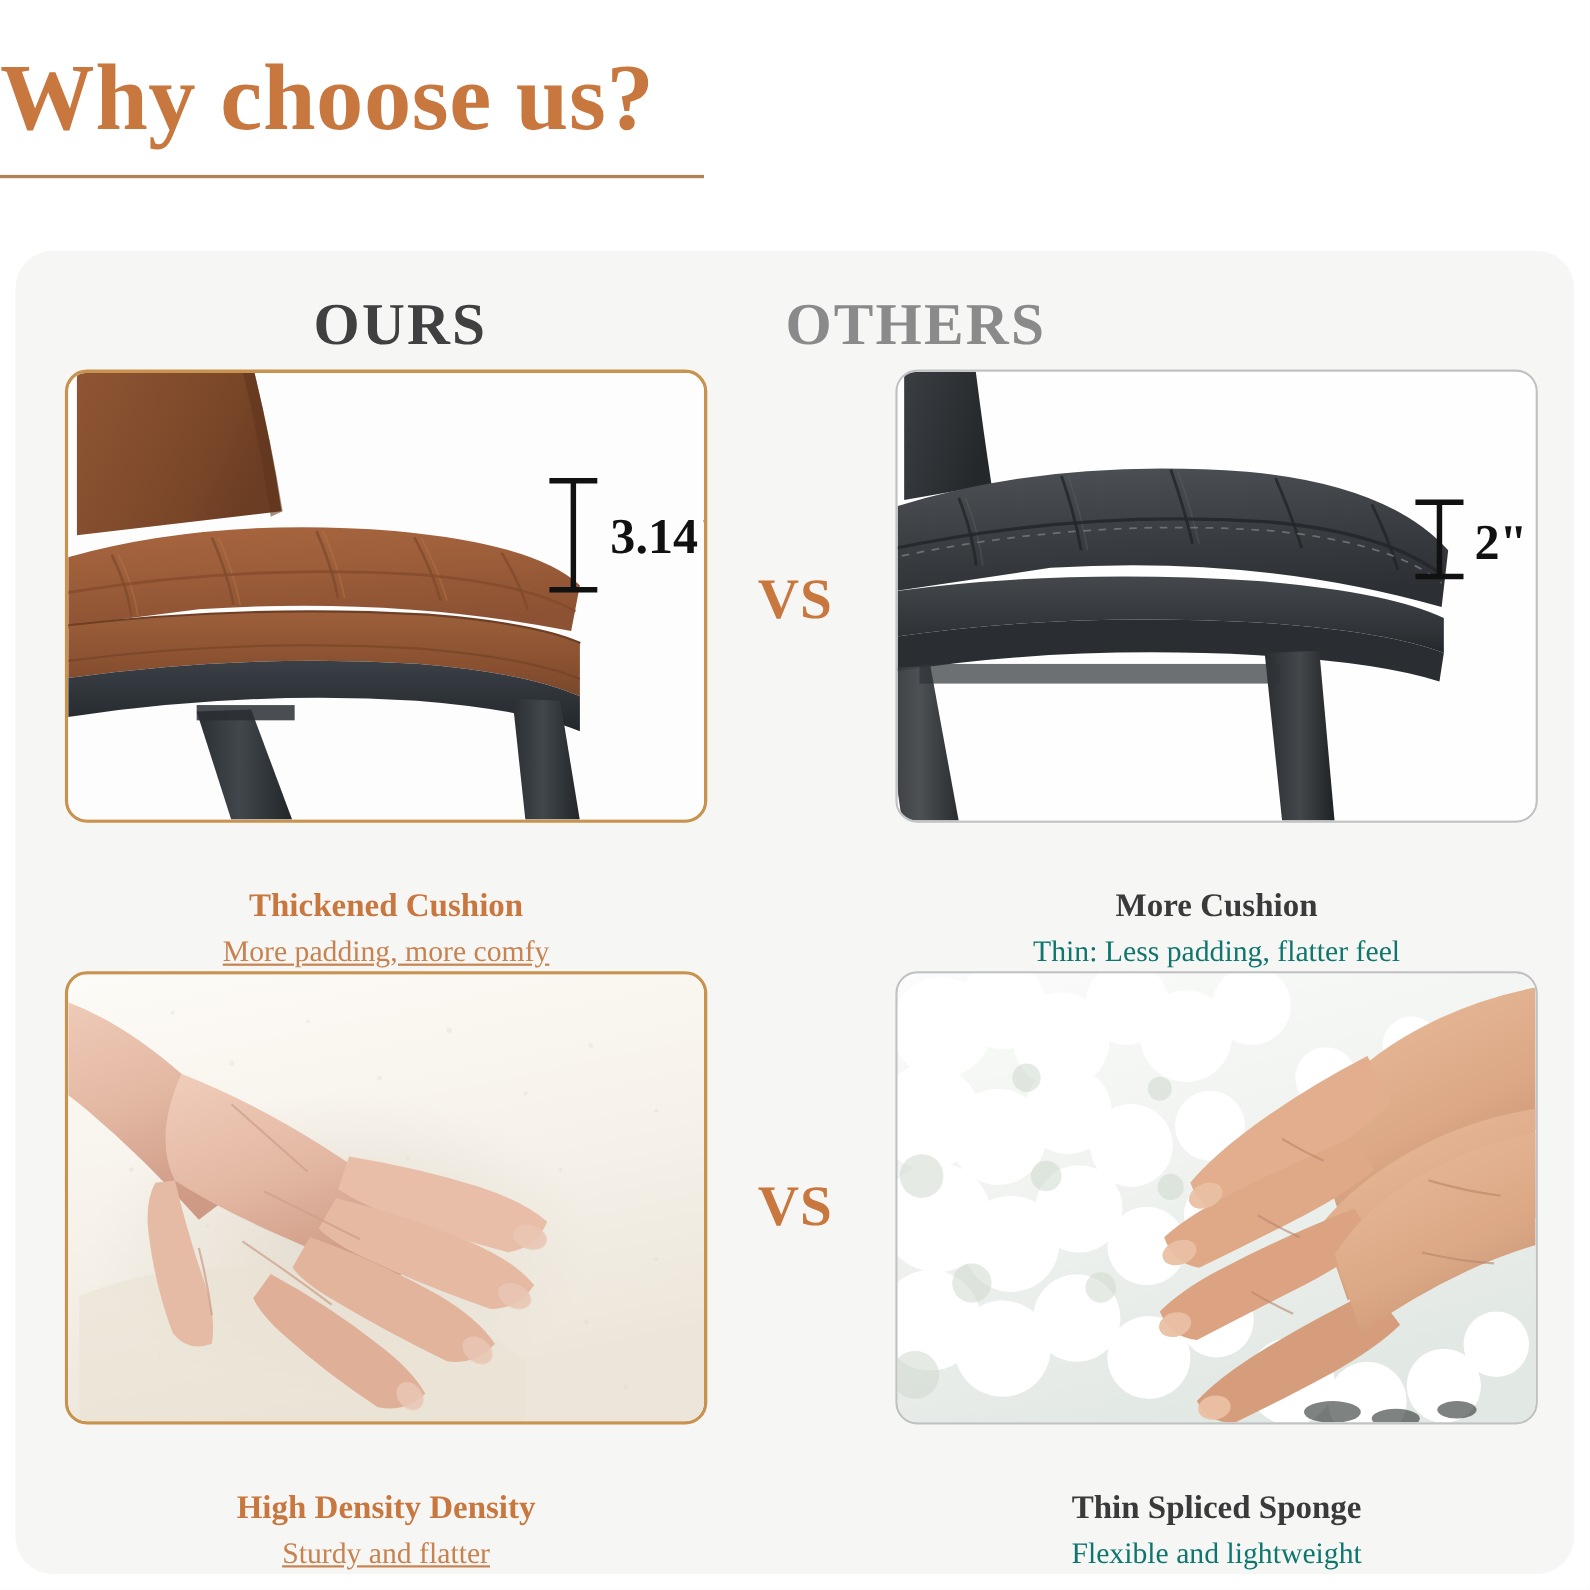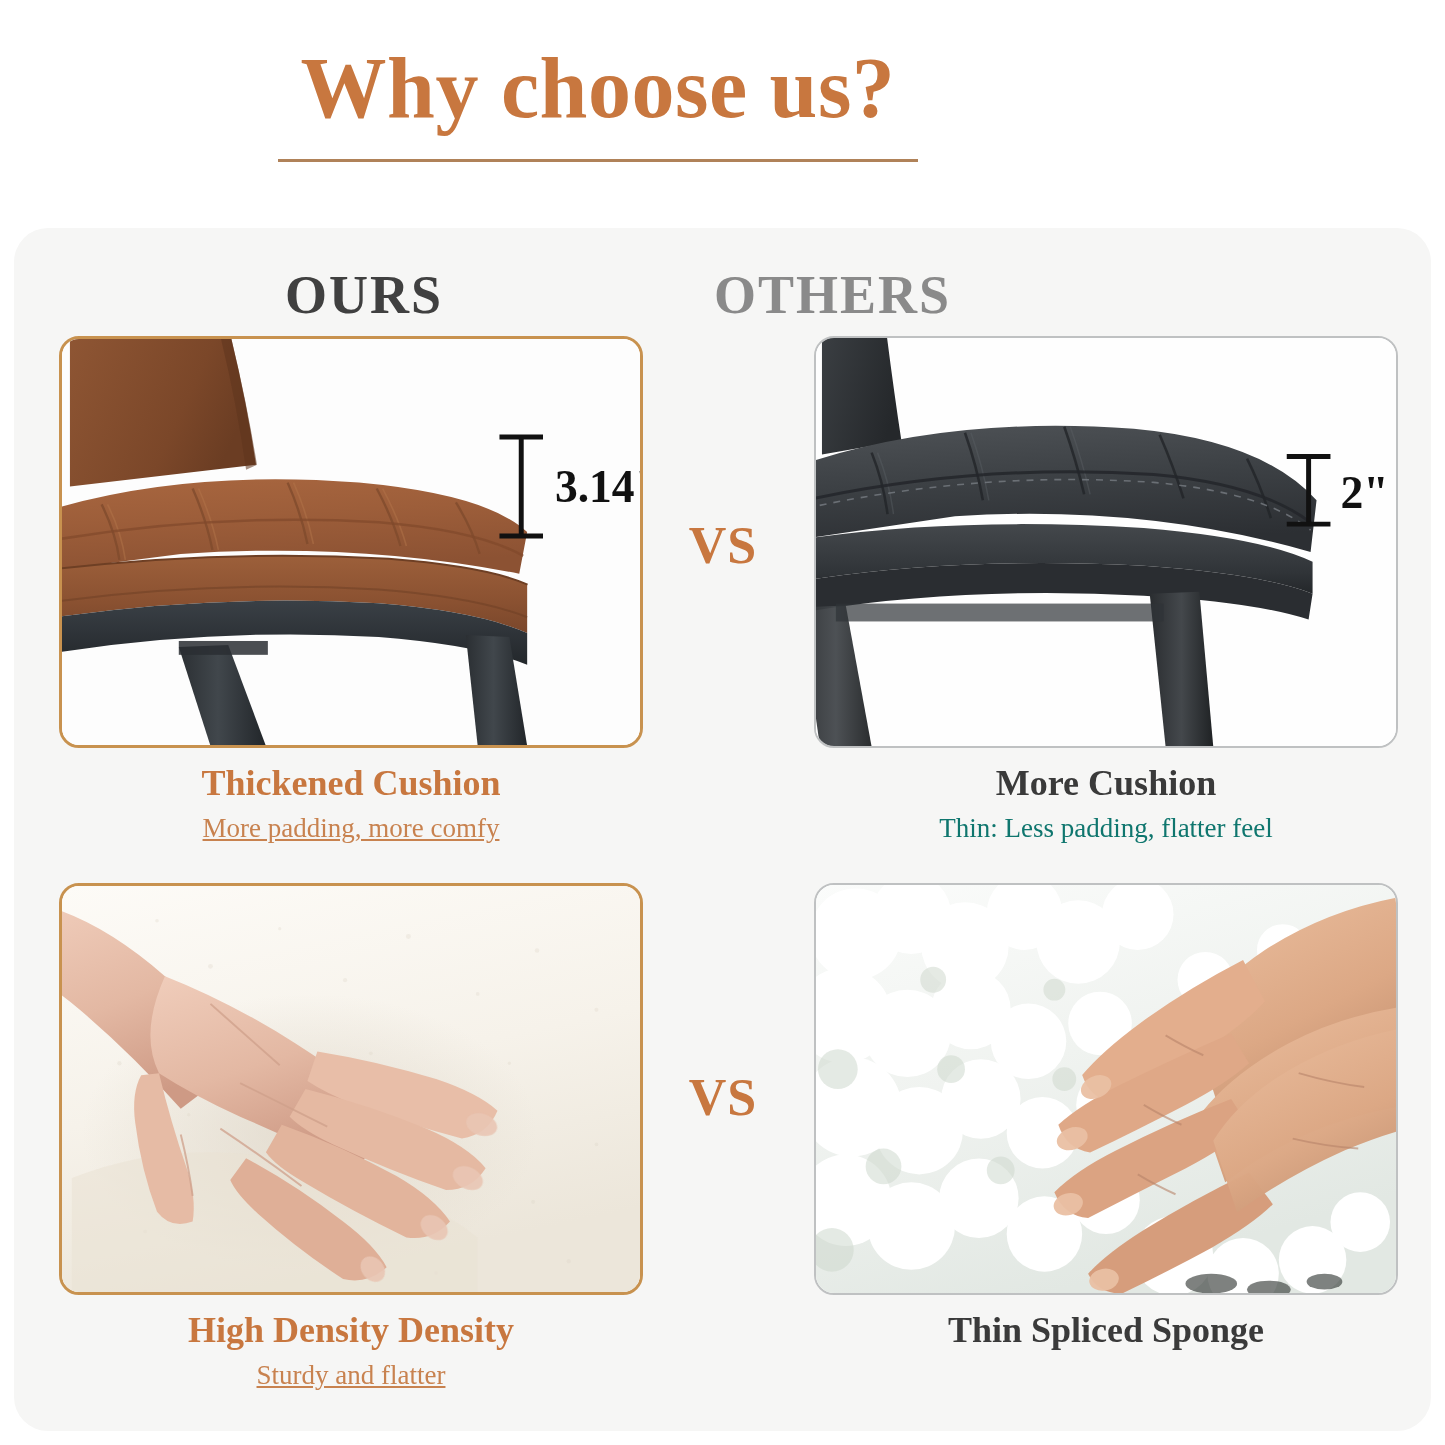--- a/index.html
+++ b/index.html
@@ -20,21 +20,21 @@
   }
 
   
   .header {
     position: absolute;
     top: 0; left: 0;
     width: 1196px;
     height: 226px;
     display: flex;
     flex-direction: column;
-    align-items: center;
+    align-items: flex-start;
     justify-content: flex-start;
     padding-top: 42px;
   }
   .page-title {
     font-family: "Liberation Serif", "DejaVu Serif", serif;
     font-size: 86px;
     font-weight: 700;
     color: #C8773F;
     letter-spacing: 0.5px;
     line-height: 1.08;
@@ -100,24 +100,25 @@
   .media.others { border: 2px solid #BFC1C2; }
 
   .media svg { display: block; width: 100%; height: 100%; }
 
   .caption {
     width: 584px;
     text-align: center;
     padding-top: 14px;
   }
   .caption .cap-title {
-    font-size: 36px;
+    font-size: 30px;
     font-weight: 700;
     line-height: 1.22;
     font-family: "Liberation Serif", "DejaVu Serif", serif;
+    margin-top: 44px;
   }
   .caption .cap-sub {
     font-size: 27px;
     font-weight: 400;
     line-height: 1.35;
     padding-top: 4px;
     font-family: "Liberation Serif", "DejaVu Serif", serif;
   }
   .caption.ours   .cap-title { color: #C8773F; }
   .caption.ours   .cap-sub   { color: #C8824F; text-decoration: underline; }
@@ -507,20 +508,21 @@
               <ellipse cx="282" cy="204" rx="16" ry="11" transform="rotate(-24 282 204)"></ellipse>
               <ellipse cx="258" cy="256" rx="16" ry="11" transform="rotate(-20 258 256)"></ellipse>
               <ellipse cx="254" cy="322" rx="15" ry="11" transform="rotate(-16 254 322)"></ellipse>
               <ellipse cx="290" cy="398" rx="15" ry="11" transform="rotate(-10 290 398)"></ellipse>
             </g>
           </svg>
         </div>
 
         <div class="caption others">
           <div class="cap-title">Thin Spliced Sponge</div>
+          <div class="cap-sub">Flexible and lightweight</div>
         </div>
       </div>
     </div>
 
     <div class="vs vs-1">VS</div>
     <div class="vs vs-2">VS</div>
 
   </div>
 </div>
 

